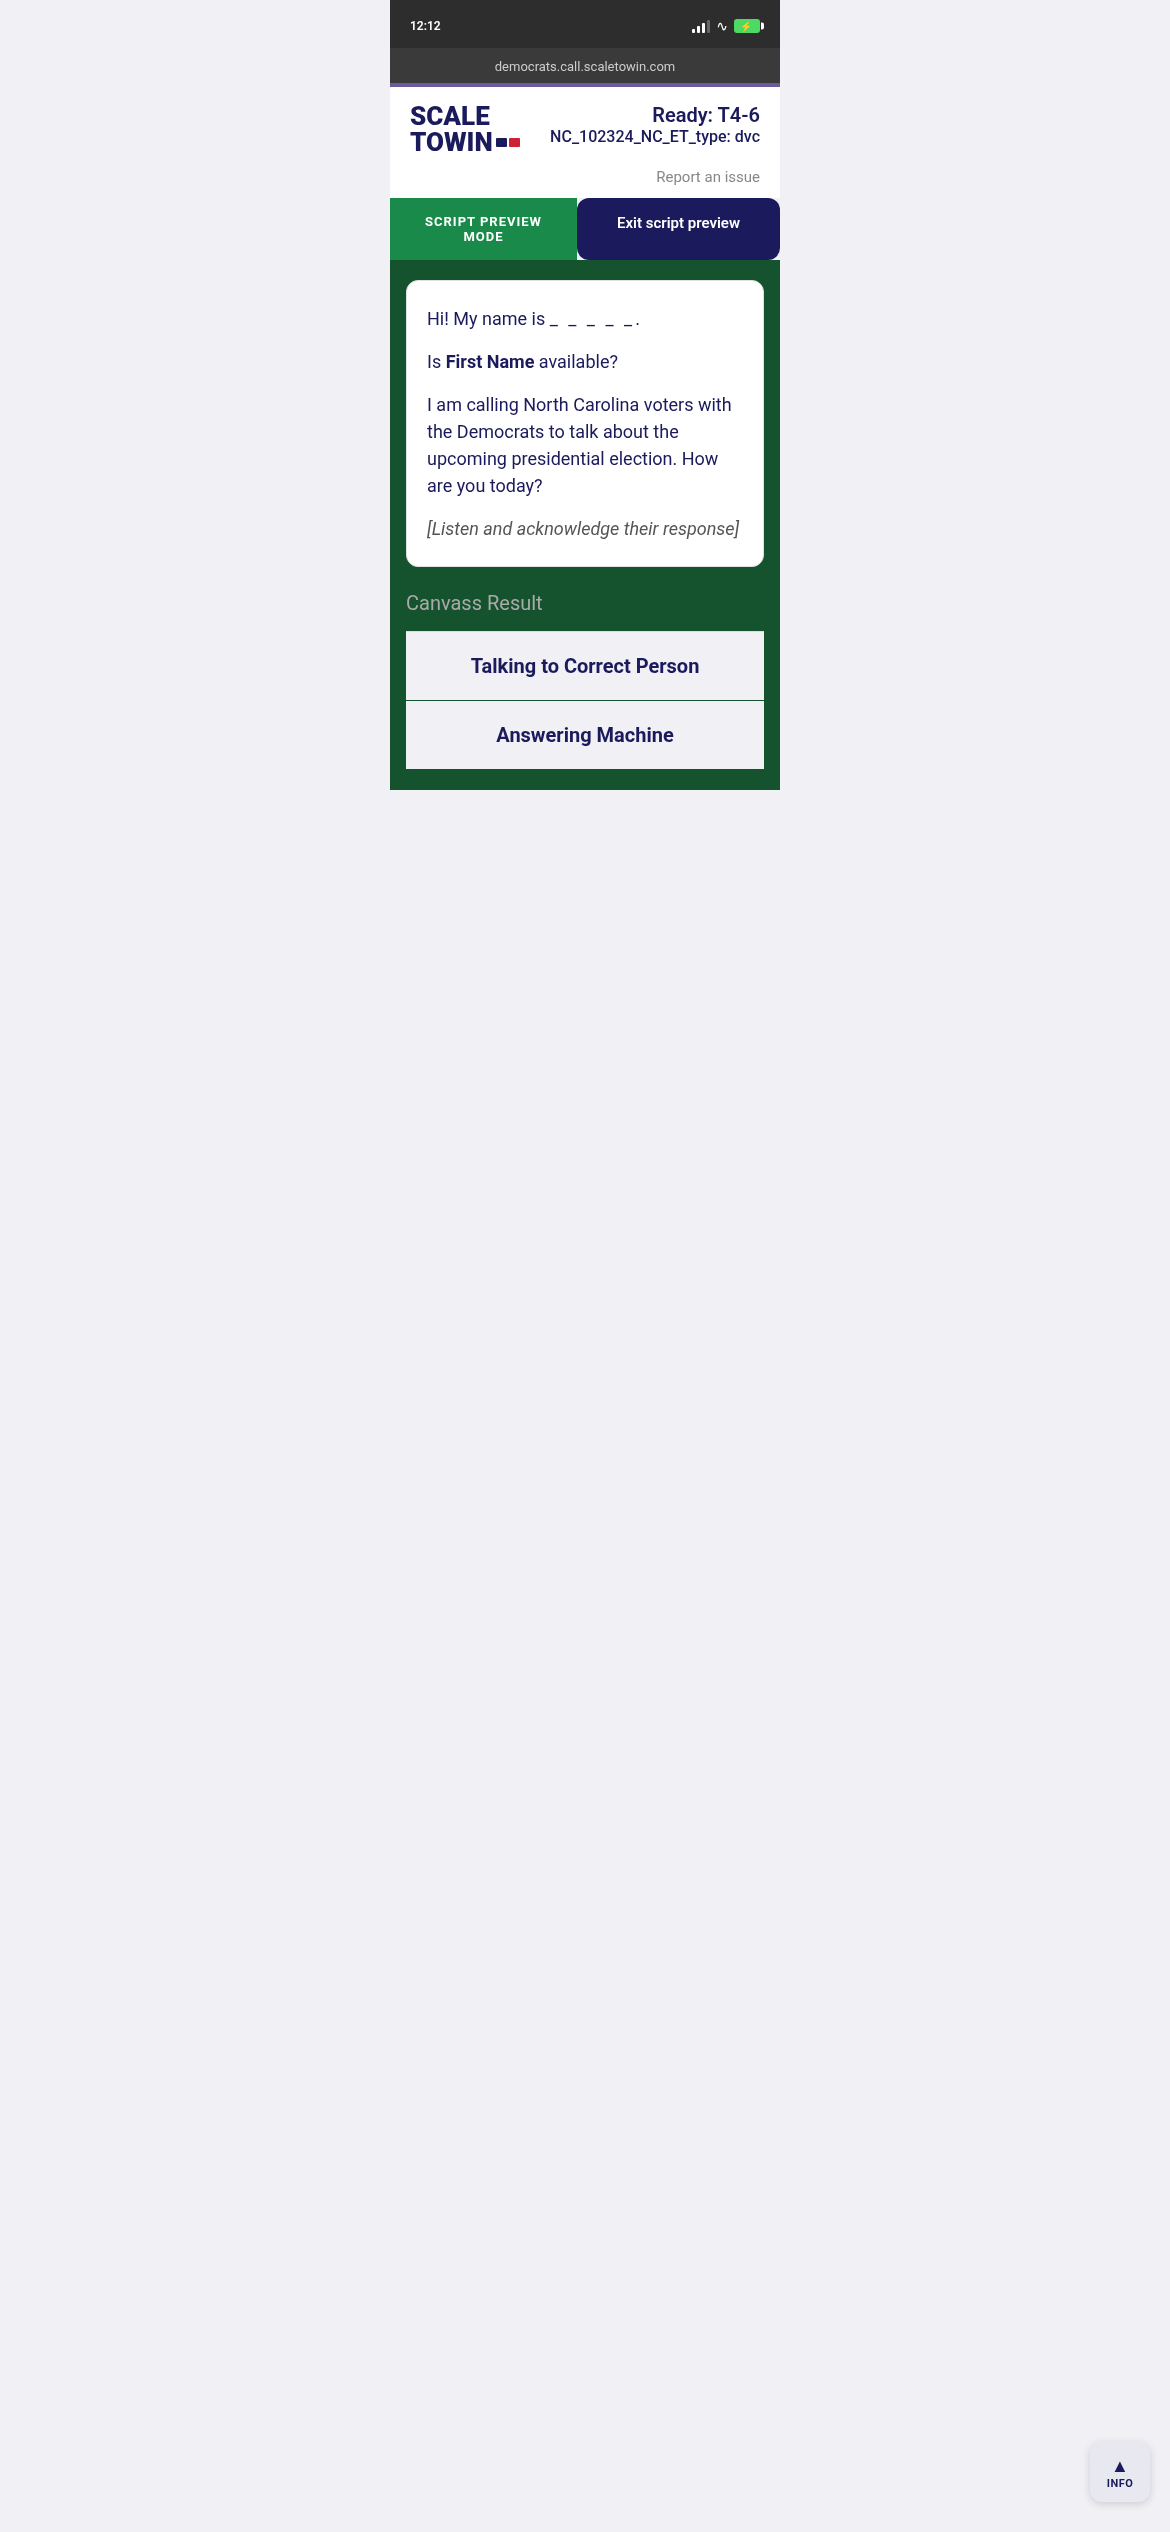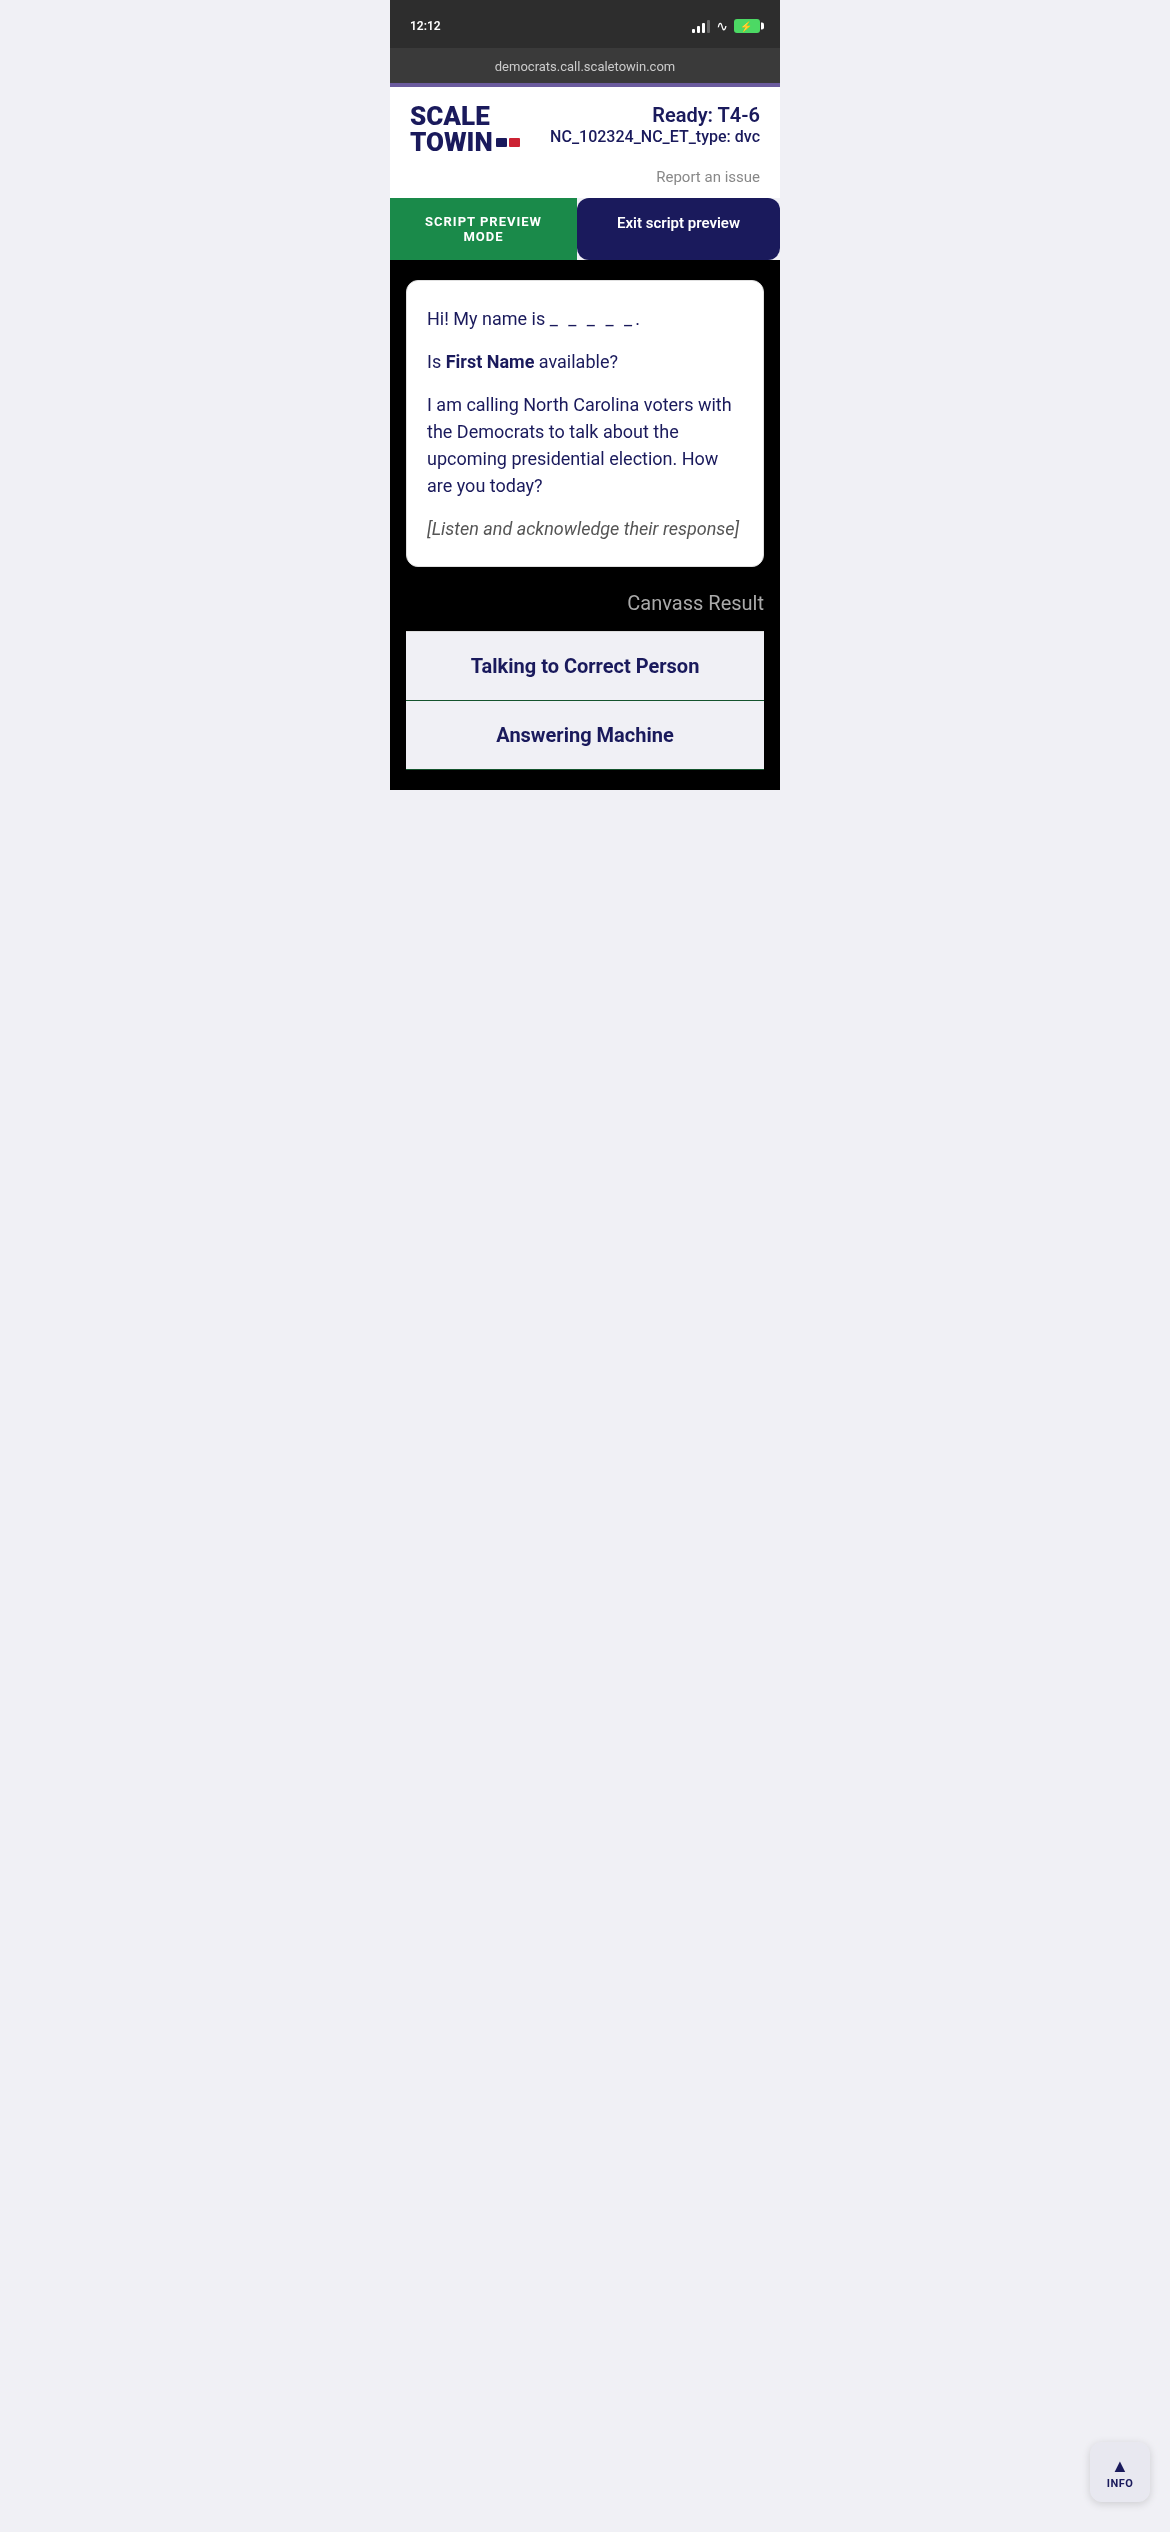--- a/index.html
+++ b/index.html
@@ -151,21 +151,21 @@
       font-weight: 600;
       padding: 16px 28px;
       flex: 1;
       text-align: center;
       cursor: pointer;
       border-radius: 12px;
     }
 
     
     .main-content {
-      background: #000000;
+      background: #14532d;
       padding: 20px 16px;
     }
 
     
     .script-card {
       background: white;
       border-radius: 12px;
       border: 1px solid #e0e0e0;
       padding: 24px 20px;
       margin-bottom: 24px;
@@ -187,21 +187,21 @@
       font-weight: 700;
       color: #1a1a5c;
     }
     .script-italic {
       color: #555;
       font-style: italic;
     }
 
     
     .canvass-result-label {
-      text-align: right;
+      text-align: left;
       color: #aaa;
       font-size: 20px;
       font-weight: 400;
       margin-bottom: 16px;
       margin-top: 8px;
     }
     .divider {
       height: 1px;
       background: #ddd;
       margin: 0 0 0 0;

